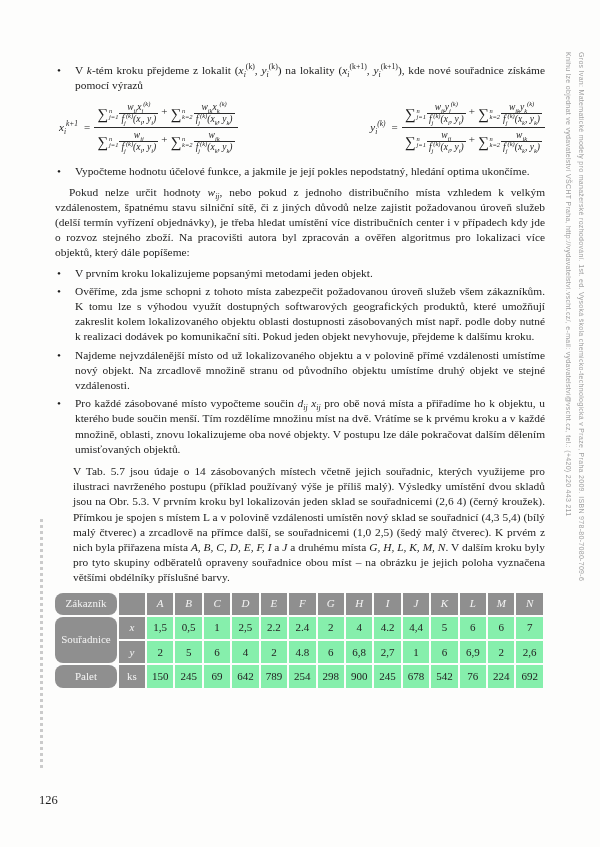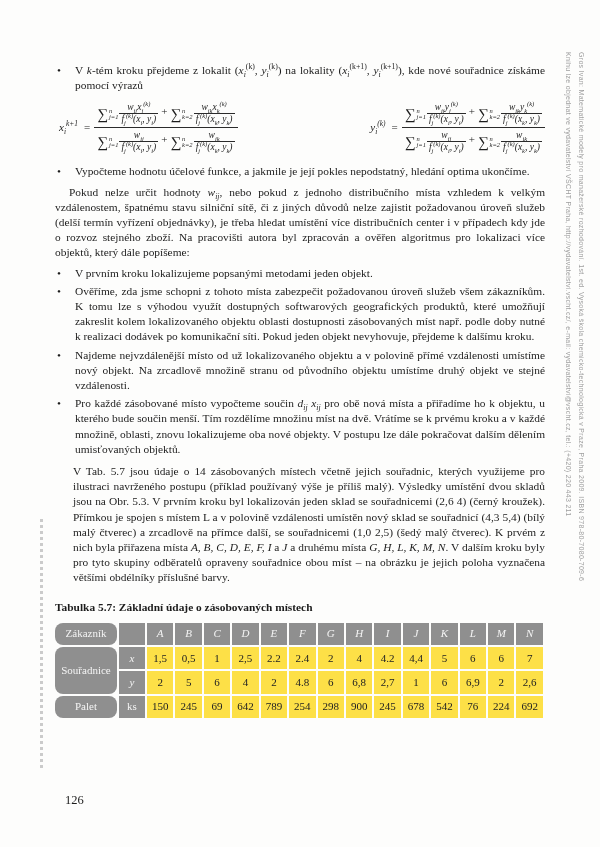--- a/index.html
+++ b/index.html
@@ -28,28 +28,28 @@
   .plus{margin:0 3px 6px;font-style:normal;}
   .ifrac{display:inline-flex;flex-direction:column;align-items:center;font-size:9.5px;line-height:11px;}
   .ifrac .ft{padding:0 2px;}
   .ifrac .fb{border-top:1px solid #2b2b2b;padding:0 2px;}
   
   .tbl-caption{font-weight:bold;margin:14px 0 6px 0;font-size:11.4px;}
   table.sup{border-collapse:separate;border-spacing:2px;width:492px;table-layout:fixed;
             font-size:11px;margin-left:-2px;}
   table.sup td{text-align:center;padding:3.5px 1px;}
   td.hd{background:#8f8f8f;color:#f4f4f4;}
-  td.dc{background:#fde047;color:#222;margin-left:48px;}
+  td.dc{background:#86efac;color:#222;margin-left:48px;}
   td.lbl{width:60px;border-radius:8px;}
   td.subc{width:24px;}
   .it{font-style:italic;}
   
   .changebar{position:absolute;left:40px;top:519px;width:3px;height:250px;
              background:repeating-linear-gradient(to bottom,#cbcbcb 0 3px,transparent 3px 6px);}
-  .pageno{position:absolute;left:65px;top:793px;font-size:12.5px;}
+  .pageno{position:absolute;left:39px;top:793px;font-size:12.5px;}
   .colophon{position:absolute;top:52px;right:12px;height:750px;writing-mode:vertical-rl;
             font-family:"Liberation Sans",sans-serif;font-size:7px;line-height:13px;
             color:#9e9e9e;letter-spacing:0.3px;white-space:nowrap;}
 </style>
 </head>
 <body>
 
 <div class="page">
 
   <div class="content">
@@ -195,21 +195,20 @@
       <span class="mark">•</span>
       <span class="btxt">Najdeme nejvzdálenější místo od už lokalizovaného objektu a v polovině přímé vzdálenosti umístíme nový objekt. Na zrcadlově množině stranu od původního objektu umístíme druhý objekt ve stejné vzdálenosti.</span>
     </div>
     <div class="li">
       <span class="mark">•</span>
       <span class="btxt">Pro každé zásobované místo vypočteme součin <i>d<sub>ij</sub> x<sub>ij</sub></i> pro obě nová místa a přiřadíme ho k objektu, u kterého bude součin menší. Tím rozdělíme množinu míst na dvě. Vrátíme se k prvému kroku a v každé množině, oblasti, znovu lokalizujeme oba nové objekty. V postupu lze dále pokračovat dalším dělením umisťovaných objektů.</span>
     </div>
 
     <p class="para-flush">V Tab. 5.7 jsou údaje o 14 zásobovaných místech včetně jejich souřadnic, kterých využijeme pro ilustraci navrženého postupu (příklad používaný výše je příliš malý). Výsledky umístění dvou skladů jsou na Obr. 5.3. V prvním kroku byl lokalizován jeden sklad se souřadnicemi (2,6 4) (černý kroužek). Přímkou je spojen s místem L a v polovině vzdálenosti umístěn nový sklad se souřadnicí (4,3 5,4) (bílý malý čtverec) a zrcadlově na přímce další, se souřadnicemi (1,0 2,5) (šedý malý čtverec). K prvém z nich byla přiřazena místa <i>A, B, C, D, E, F, I</i> a <i>J</i> a druhému místa <i>G, H, L, K, M, N</i>. V dalším kroku byly pro tyto skupiny odběratelů opraveny souřadnice obou míst – na obrázku je jejich poloha vyznačena většími obdélníky příslušné barvy.</p>
 
-    <div class="tbl-caption">Tabulka 5.7: Základní údaje o zásobovaných místech</div>
 
     <table class="sup">
       <tbody>
           <tr>
             <td class="hd lbl">Zákazník</td>
             <td class="hd subc"></td>
             <td class="hd it">A</td>
             <td class="hd it">B</td>
             <td class="hd it">C</td>
             <td class="hd it">D</td>

